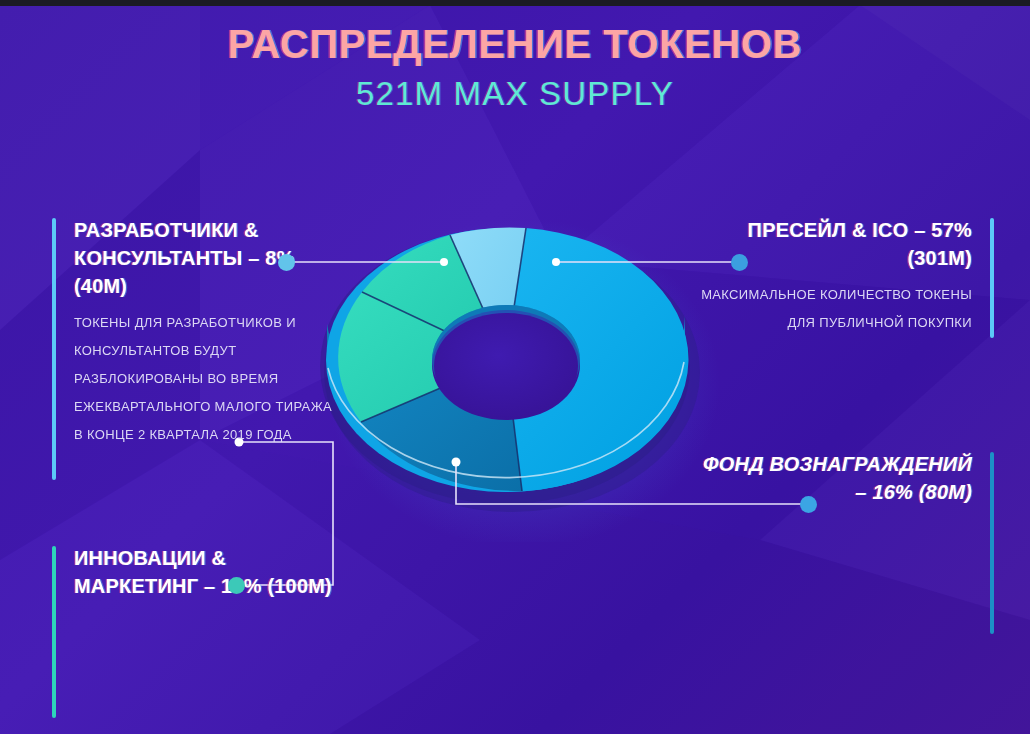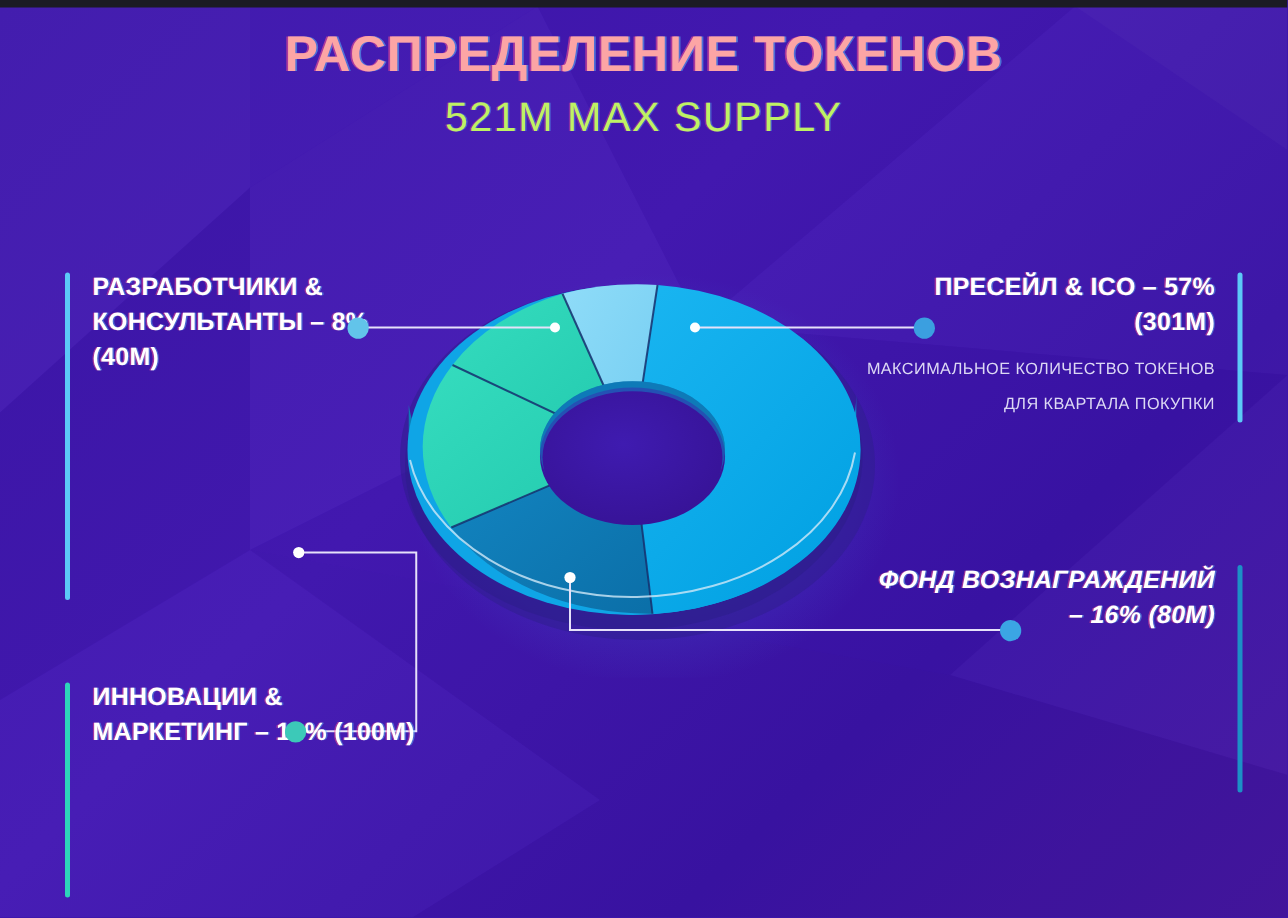--- a/index.html
+++ b/index.html
@@ -27,21 +27,21 @@
   #header { position:absolute; top:0; left:0; width:1030px; z-index:6; text-align:center; }
   #title {
     margin-top:22px;
     font-size:40px; font-weight:bold; letter-spacing:.6px;
     color:#fca5a5;
     text-shadow:-1.4px 0 rgba(255,80,140,.55), 1.4px 0 rgba(90,200,255,.5);
   }
   #subtitle {
     margin-top:8px;
     font-size:33px; font-weight:normal; letter-spacing:1.2px;
-    color:#bef264;
+    color:#5eead4;
     text-shadow:-1.2px 0 rgba(255,80,140,.35), 1.2px 0 rgba(90,200,255,.35);
   }
 
   
   #chart-area { position:absolute; left:300px; top:200px; width:430px; height:340px; z-index:2; }
   #chart-svg { position:absolute; left:0; top:0; }
 
   
   #connectors { position:absolute; left:0; top:0; width:1030px; height:734px; z-index:4; pointer-events:none; }
 
@@ -198,29 +198,30 @@
 </svg>
 
 <div class="dot" id="dot-dev" style="left:278px;top:254px;width:17px;height:17px;background:#62C4EA"></div>
 <div class="dot" id="dot-inno" style="left:228px;top:577px;width:17px;height:17px;background:#3CC9B8"></div>
 <div class="dot" id="dot-pre" style="left:731px;top:254px;width:17px;height:17px;background:#3B9FE0"></div>
 <div class="dot" id="dot-fund" style="left:800px;top:496px;width:17px;height:17px;background:#3BA5E4"></div>
 
 <div class="block left" id="block-dev">
   <div class="bar"></div>
   <div class="blk-title">РАЗРАБОТЧИКИ &amp; КОНСУЛЬТАНТЫ – 8% (40M)</div>
+  <div class="blk-body">ТОКЕНЫ ДЛЯ РАЗРАБОТЧИКОВ И КОНСУЛЬТАНТОВ БУДУТ РАЗБЛОКИРОВАНЫ ВО ВРЕМЯ ЕЖЕКВАРТАЛЬНОГО МАЛОГО ТИРАЖА В КОНЦЕ 2 КВАРТАЛА 2019 ГОДА</div>
 </div>
 
 <div class="block left" id="block-inno">
   <div class="bar"></div>
   <div class="blk-title">ИННОВАЦИИ &amp; МАРКЕТИНГ – 19% (100M)</div>
 </div>
 
 <div class="block right" id="block-pre">
   <div class="bar"></div>
   <div class="blk-title">ПРЕСЕЙЛ &amp; ICO – 57% (301M)</div>
-  <div class="blk-body">МАКСИМАЛЬНОЕ КОЛИЧЕСТВО ТОКЕНОВ ДЛЯ КВАРТАЛА ПОКУПКИ</div>
+  <div class="blk-body">МАКСИМАЛЬНОЕ КОЛИЧЕСТВО ТОКЕНЫ ДЛЯ ПУБЛИЧНОЙ ПОКУПКИ</div>
 </div>
 
 <div class="block right" id="block-fund">
   <div class="bar"></div>
   <div class="blk-title">ФОНД ВОЗНАГРАЖДЕНИЙ – 16% (80M)</div>
 </div>
 
 </body></html>

